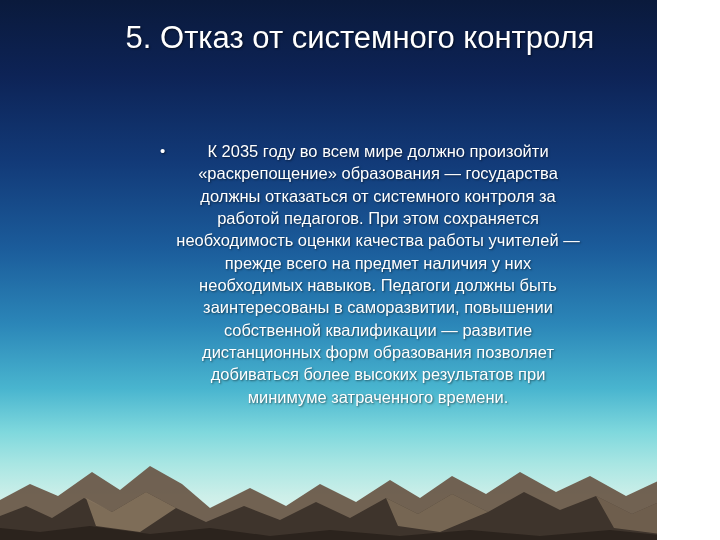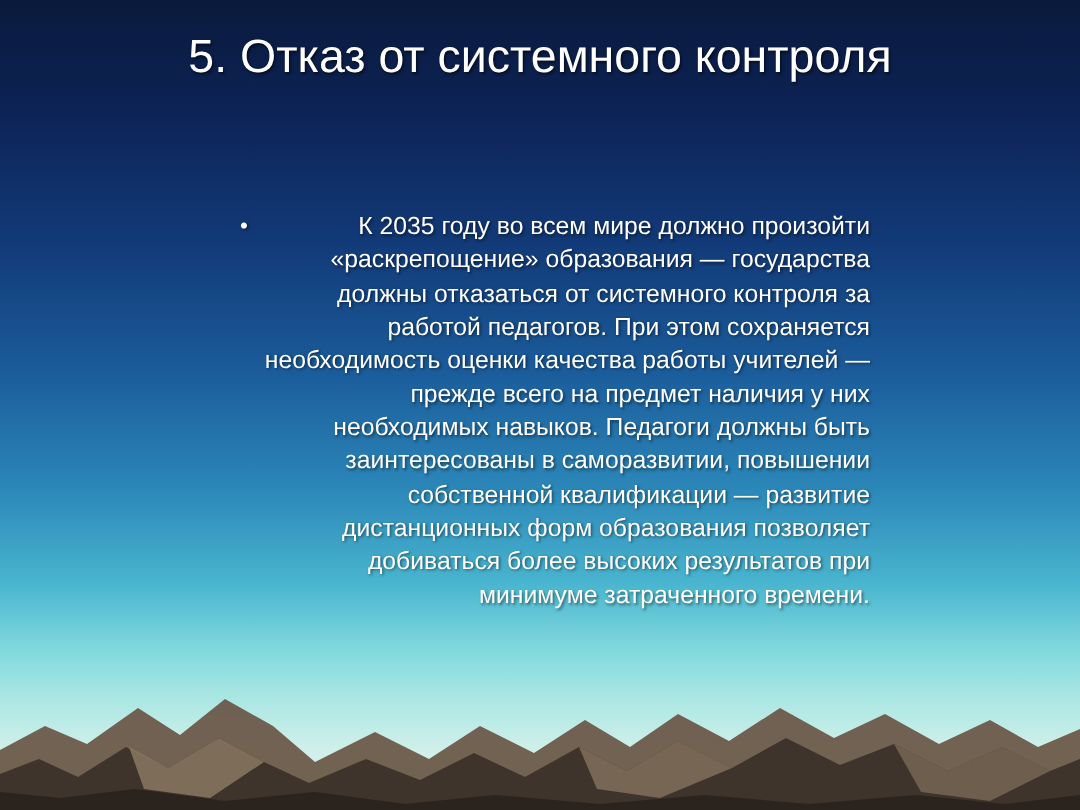--- a/index.html
+++ b/index.html
@@ -7,21 +7,21 @@
     padding: 0;
   }
   body {
     width: 720px;
     height: 540px;
     overflow: hidden;
     font-family: "Liberation Sans", sans-serif;
   }
   .slide {
     position: relative;
-    width: 720px;
+    width: 657px;
     height: 540px;
     overflow: hidden;
     background: linear-gradient(to bottom,
         #0a1a3c 0%,
         #0d2356 14%,
         #123a78 30%,
         #1b5c9b 46%,
         #2b86b8 60%,
         #49b5cf 72%,
         #7fd8dd 80%,
@@ -65,21 +65,21 @@
   }
   .bullet-mark {
     flex: 0 0 auto;
     width: 16px;
     text-align: left;
     font-size: 15px;
     line-height: 1.46;
   }
   .bullet-text {
     flex: 1 1 auto;
-    text-align: right;
+    text-align: center;
   }
 </style>
 </head>
 <body>
 
 <div class="slide">
 
   <svg class="mountains" viewBox="0 0 720 160" preserveAspectRatio="none">
     <polygon points="0,160 0,120 30,104 58,116 92,92 120,110 150,86 182,104 210,128 250,108 286,126 320,104 356,122 390,100 420,118 452,96 486,114 520,92 556,112 590,96 626,116 660,100 692,118 720,106 720,160" fill="#6b5a4a" opacity="0.95"></polygon>
     <polygon points="0,160 0,136 26,126 52,138 84,118 112,132 146,112 176,128 206,142 244,126 280,140 316,122 350,138 386,118 418,134 452,114 488,132 524,112 560,130 596,116 632,134 668,118 700,134 720,126 720,160" fill="#3e342c"></polygon>

